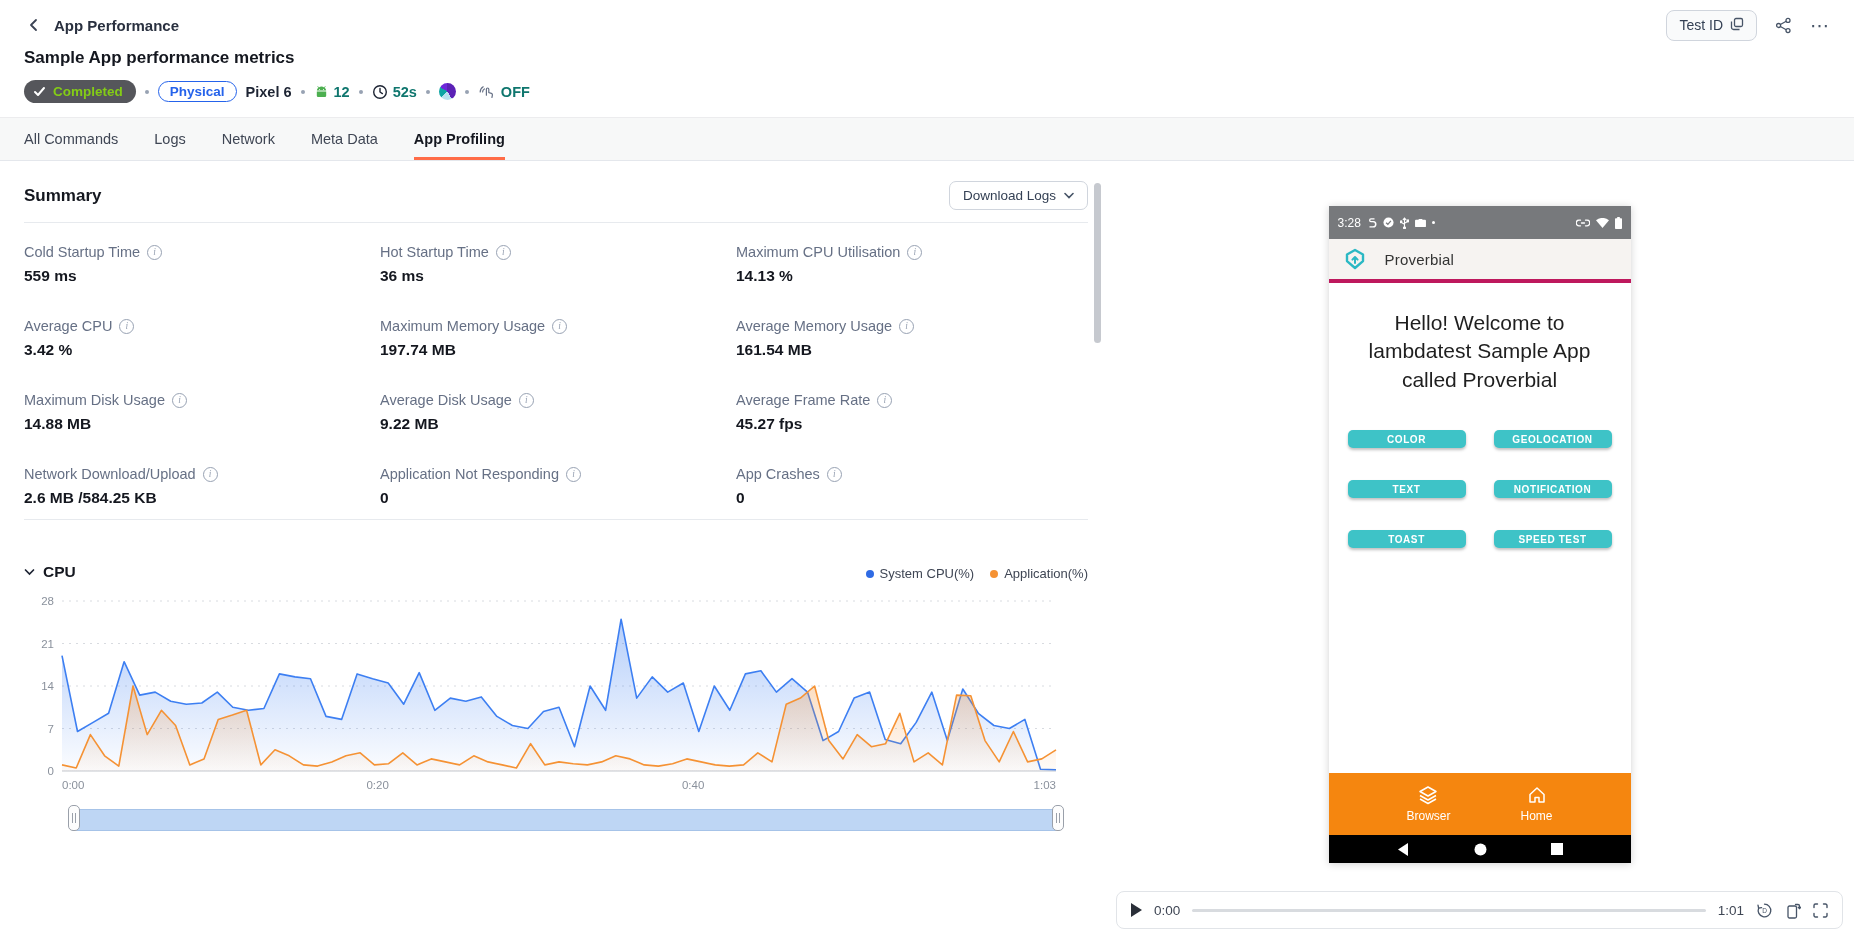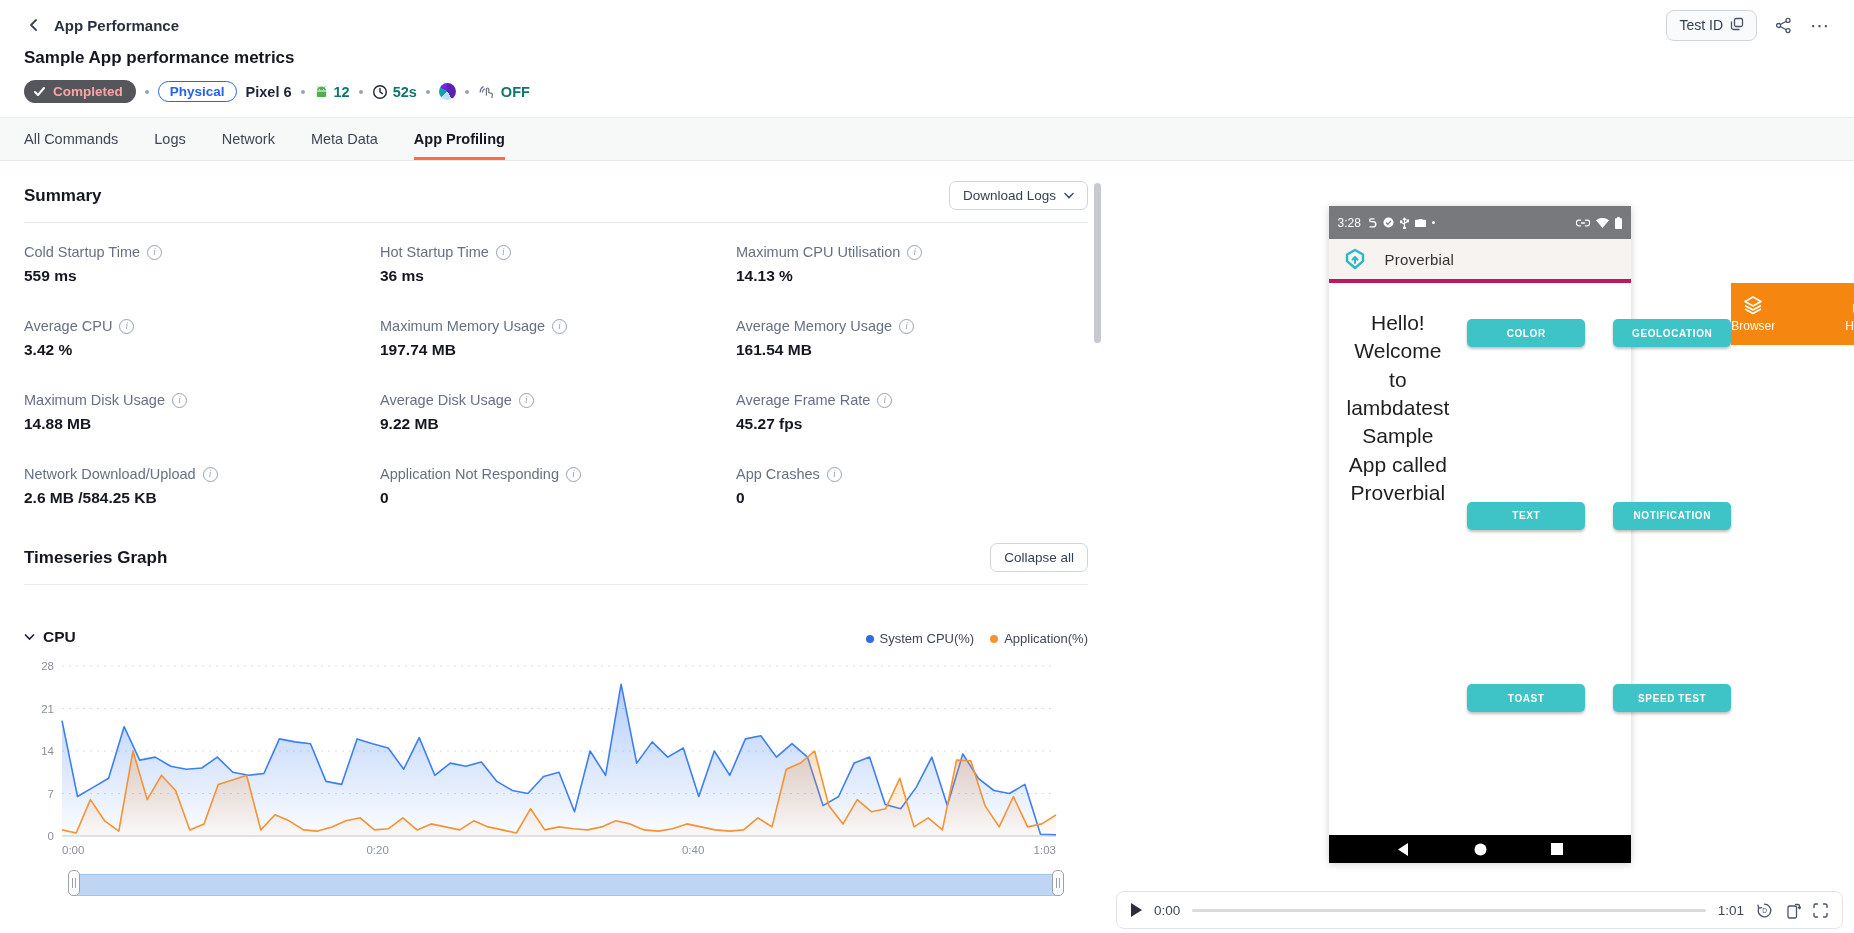--- a/index.html
+++ b/index.html
@@ -11,21 +11,21 @@
   .top-left { display:flex; align-items:center; gap:10px; }
   .back-ic { width:20px; height:20px; display:flex; align-items:center; justify-content:center; cursor:pointer; color:#3b4354; }
   .crumb { font-size:15px; font-weight:700; color:#2a3140; }
   .top-right { display:flex; align-items:center; gap:18px; }
   .testid-btn { display:flex; align-items:center; gap:7px; border:1px solid #d0d5dd; background:#f9fafb; border-radius:8px; padding:6px 12px; font-size:14px; color:#344054; cursor:pointer; }
   .icon-btn { color:#475467; cursor:pointer; display:flex; align-items:center; }
   .page-title { font-size:17px; font-weight:700; color:#14171f; padding:8px 24px 0 24px; }
 
   
   .badges { display:flex; align-items:center; gap:9px; padding:12px 24px 0 24px; }
-  .pill-completed { display:flex; align-items:center; gap:7px; background:#55565b; color:#fca5a5; border-radius:999px; padding:4px 13px 4px 9px; font-size:13.5px; font-weight:700; }
+  .pill-completed { display:flex; align-items:center; gap:7px; background:#55565b; color:#84cc16; border-radius:999px; padding:4px 13px 4px 9px; font-size:13.5px; font-weight:700; }
   .dot-sep { width:4px; height:4px; border-radius:50%; background:#98a2b3; }
   .pill-physical { border:1.5px solid #2563eb; color:#2563eb; border-radius:999px; padding:2px 11px; font-size:13.5px; font-weight:600; }
   .device-name { font-size:14.5px; font-weight:700; color:#1d2433; }
   .badge-item { display:flex; align-items:center; gap:5px; font-size:14.5px; font-weight:700; color:#0f766e; }
   .pie-ic { width:17px; height:17px; border-radius:50%;
     background:conic-gradient(#5b21b6 0deg 150deg,#b9e2ef 150deg 225deg,#0ea5a4 225deg 300deg,#6d28d9 300deg 360deg); }
 
   
   .tabbar { margin-top:14px; background:#f7f8f8; border-top:1px solid #ececee; border-bottom:1px solid #e4e7ec; padding:0 24px; display:flex; gap:36px; height:44px; }
   .tab { font-size:14.5px; color:#3f4654; display:flex; align-items:center; cursor:pointer; border-bottom:3px solid transparent; padding-top:2px; }
@@ -63,24 +63,24 @@
   .range-handle { position:absolute; top:0; width:12px; height:26px; background:#fdfdfd; border:1px solid #9aa0aa; border-radius:5px; cursor:ew-resize; display:flex; align-items:center; justify-content:center; gap:1.5px; }
   .range-handle i { display:block; width:1px; height:10px; background:#9aa0aa; }
 
   
   .right-panel { flex:1; display:flex; flex-direction:column; align-items:center; }
   .phone { width:302px; margin-top:45px; box-shadow:0 1px 8px rgba(0,0,0,.18); display:flex; flex-direction:column; height:657px; }
   .p-status { height:33px; background:#77797c; color:#fff; display:flex; align-items:center; justify-content:space-between; padding:0 9px; font-size:12px; }
   .p-status .grp { display:flex; align-items:center; gap:6px; }
   .p-appbar { height:44px; background:#f6f3f1; border-bottom:4px solid #be185d; display:flex; align-items:center; gap:18px; padding:0 14px; }
   .p-appbar .title { font-size:15px; color:#333; letter-spacing:.2px; }
-  .p-body { flex:1; background:#fff; display:flex; flex-direction:row; }
+  .p-body { flex:1; background:#fff; display:flex; flex-direction:column; }
   .p-heading { margin:26px 18px 0 18px; text-align:center; font-size:21px; line-height:1.35; color:#1f1f1f; font-family:"Liberation Sans", sans-serif; }
   .p-grid { display:grid; grid-template-columns:118px 118px; justify-content:center; column-gap:28px; row-gap:32px; margin-top:36px; }
-  .p-btn { height:28px; background:#3ec3c7; color:#fff; border:none; border-radius:5px; font-size:10px; font-weight:700; letter-spacing:.6px; box-shadow:0 2px 3px rgba(0,0,0,.25); cursor:pointer; }
+  .p-btn { height:18px; background:#3ec3c7; color:#fff; border:none; border-radius:5px; font-size:10px; font-weight:700; letter-spacing:.6px; box-shadow:0 2px 3px rgba(0,0,0,.25); cursor:pointer; }
   .p-footer { height:62px; background:#f5860f; display:flex; align-items:center; justify-content:center; gap:70px; }
   .p-foot-item { display:flex; flex-direction:column; align-items:center; gap:4px; color:#fff; font-size:12px; cursor:pointer; }
   .p-nav { height:28px; background:#000; display:flex; align-items:center; justify-content:center; gap:64px; }
   .nav-glyph { color:#fff; cursor:pointer; display:flex; align-items:center; }
 
   
   .player { width:727px; height:38px; margin-top:28px; border:1px solid #e1e4e8; border-radius:8px; background:#fff; display:flex; align-items:center; gap:12px; padding:0 14px; }
   .play-tri { width:0; height:0; border-left:11px solid #2a2f38; border-top:7px solid transparent; border-bottom:7px solid transparent; cursor:pointer; }
   .p-time { font-size:13.5px; color:#3f4654; }
   .p-track { flex:1; height:3px; background:#d8dbdf; border-radius:2px; cursor:pointer; }
@@ -261,24 +261,20 @@
         </div>
         <div class="m-cell">
           <div class="m-label">
               <span>App Crashes</span>
               <span class="info-ic">i</span>
             </div>
           <div class="m-value">0</div>
         </div>
       </div>
 
-      <div class="sec-row ts-head">
-        <div class="sec-title">Timeseries Graph</div>
-        <button class="outline-btn">Collapse all</button>
-      </div>
       <div class="divider"></div>
 
       <div class="cpu-row">
         <div class="cpu-title">
           <svg width="11" height="8" viewBox="0 0 11 8" fill="none" stroke="#1d2433" stroke-width="1.7" stroke-linecap="round">
               <polyline points="1.5,2 5.5,6 9.5,2"></polyline>
             </svg>
           <span>CPU</span>
         </div>
         <div class="legend">

